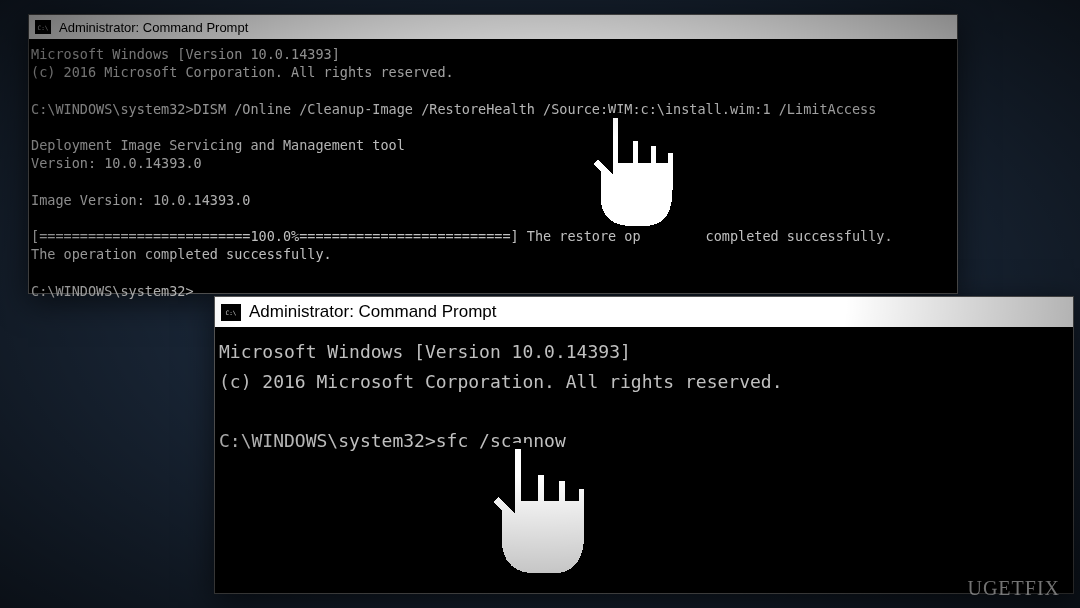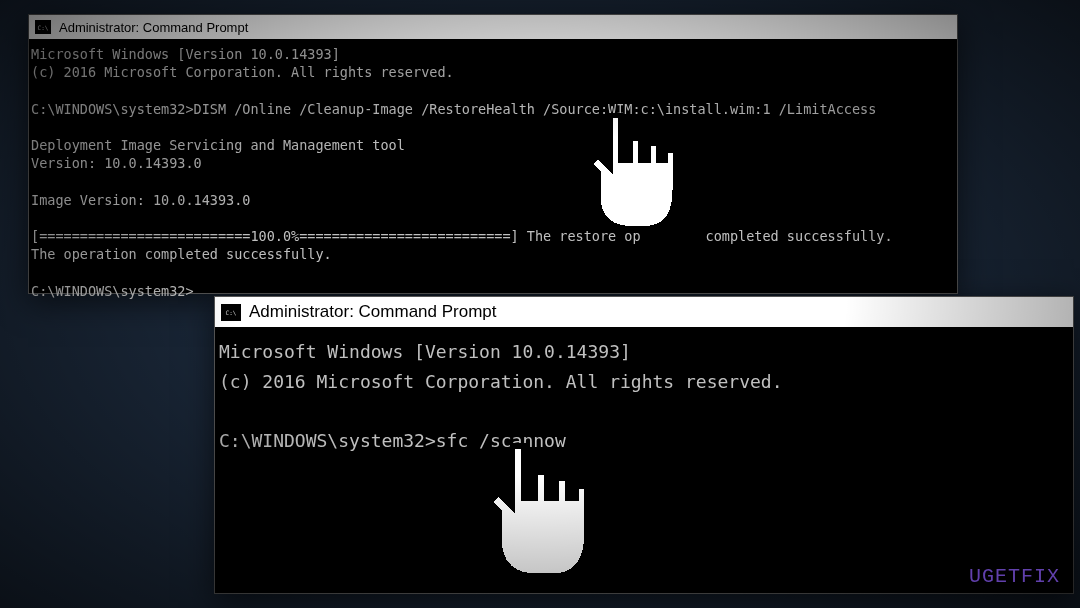--- a/index.html
+++ b/index.html
@@ -62,24 +62,24 @@
     .win2 .console { font-size: 18px; line-height: 1.65; padding: 10px 4px; }
     .cursor-hand {
       position: absolute;
       z-index: 10;
       pointer-events: none;
     }
     .cursor1 { top: 110px; left: 580px; width: 100px; height: 130px; }
     .cursor2 { top: 440px; left: 478px; width: 115px; height: 150px; }
     .watermark {
       position: absolute;
-      bottom: 20px;
+      bottom: 8px;
       right: 20px;
-      color: #8b5cf6;
-      font-family: Liberation Mono, monospace;
+      color: #a3a3a3;
+      font-family: Liberation Serif, serif;
       font-size: 20px;
       letter-spacing: 1px;
       z-index: 60;
       opacity: 0.7;
     }
   </style>
 </head>
 <body>
 
 <div class="window win1">

